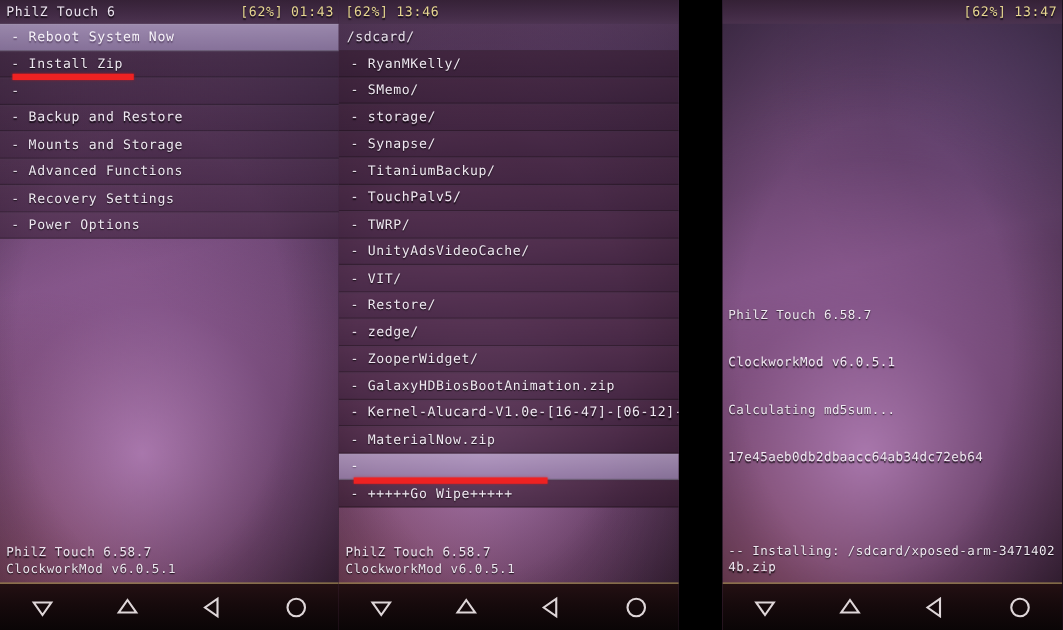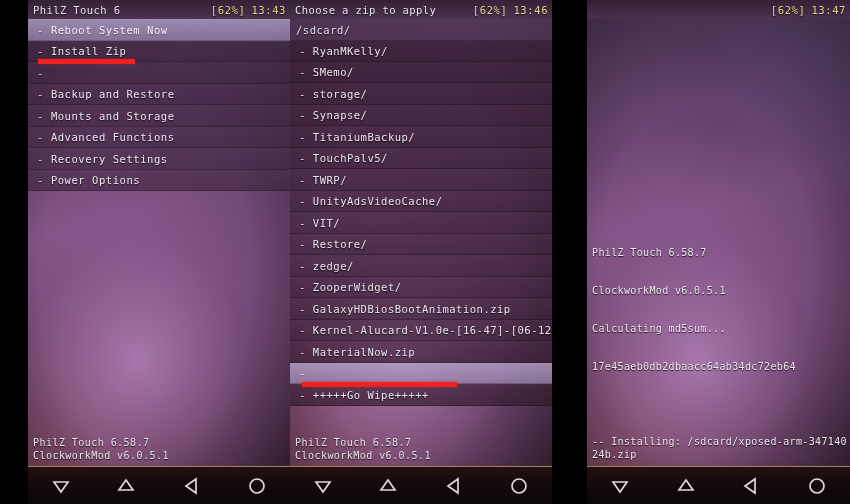--- a/index.html
+++ b/index.html
@@ -7,21 +7,20 @@
   html, body {
     width:850px; height:504px;
     background:#000;
     font-family:"DejaVu Sans Mono","Liberation Mono",monospace;
     overflow:hidden;
   }
   .screens {
     position:relative;
     width:850px; height:504px;
     display:flex;
-    padding-left:28px;
   }
   .panel {
     position:relative;
     width:283px; height:504px;
     overflow:hidden;
     background:#3a2138;
   }
   .panel.p3 { width:284px;margin-left:35px; }
 
   
@@ -169,21 +168,21 @@
 
 <div class="screens">
 
   <div class="panel p1">
     <div class="wallpaper"></div>
     <div class="vignette"></div>
 
     <div class="statusbar">
       <span class="sb-title">PhilZ Touch 6</span>
       <span class="sb-right">
-        <span class="pct">[62%]</span><span>13:43</span>
+        <span class="pct">[62%]</span><span>01:43</span>
       </span>
     </div>
 
     <div class="menu">
       <div class="menu-item sel">
         <span class="dash">-</span>
         <span>Reboot System Now</span>
       </div>
       <div class="menu-item">
         <span class="dash">-</span>
@@ -251,21 +250,20 @@
         </span>
       </div>
     </div>
   </div>
 
   <div class="panel p2">
     <div class="wallpaper"></div>
     <div class="vignette"></div>
 
     <div class="statusbar">
-      <span class="sb-title">Choose a zip to apply</span>
       <span class="sb-right">
         <span class="pct">[62%]</span><span>13:46</span>
       </span>
     </div>
 
     <div class="pathbar">/sdcard/</div>
 
     <div class="filelist">
       <div class="file-item">
           <span class="dash">-</span>

